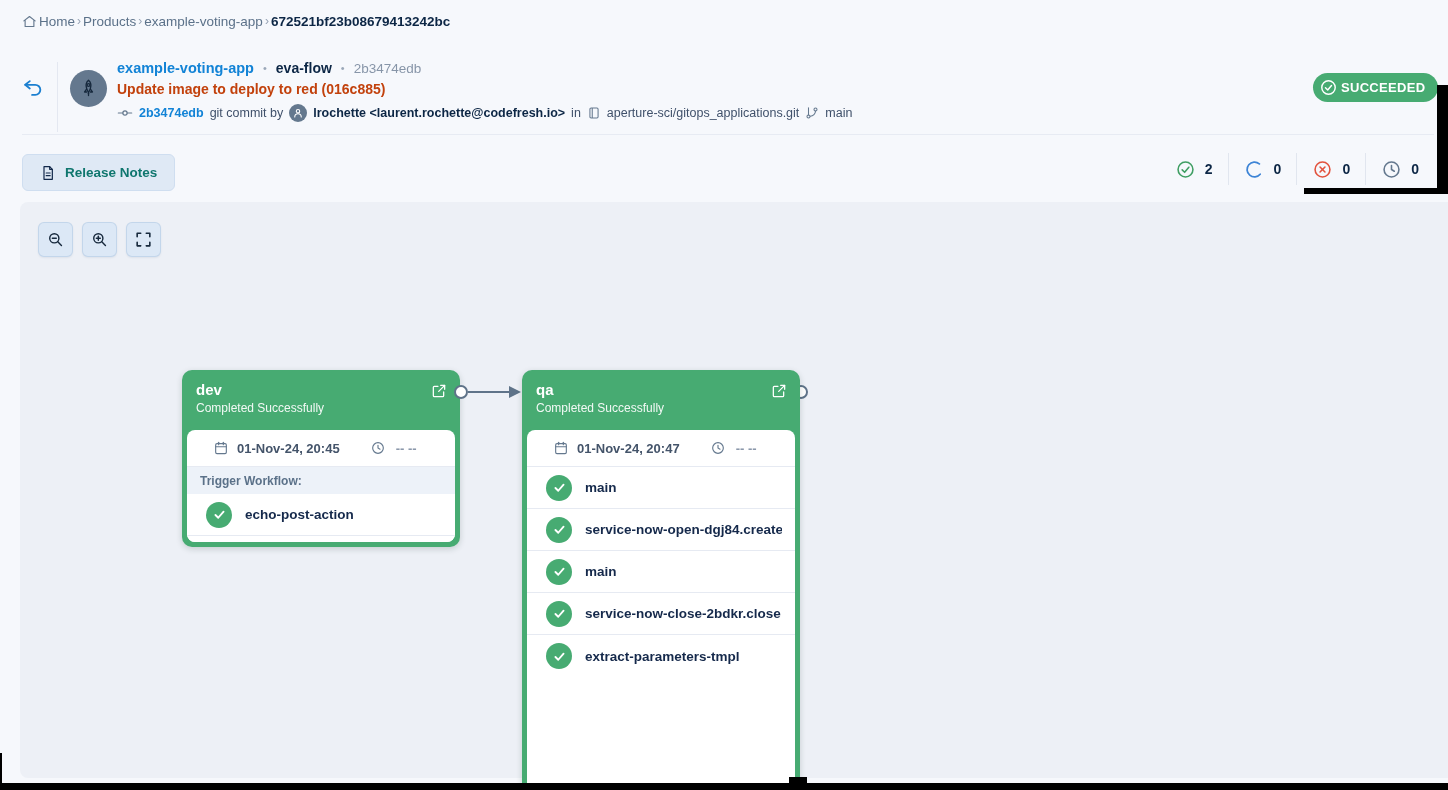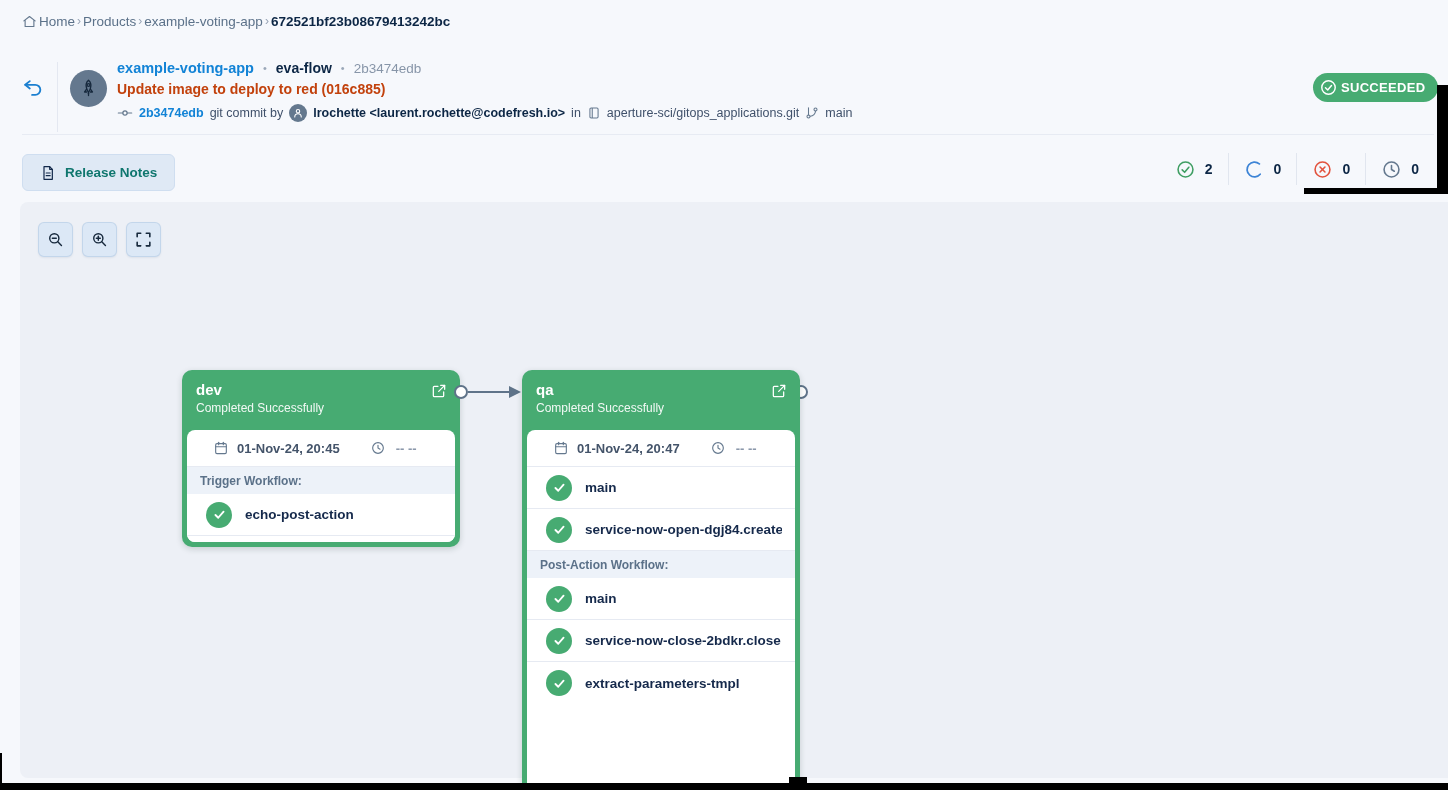--- a/index.html
+++ b/index.html
@@ -323,21 +323,20 @@
       <span class="step-name">main</span>
     </div>
     <div class="step-row">
       <span class="step-check">
           <svg width="15" height="15" viewBox="0 0 24 24" fill="none" stroke="#fff" stroke-width="3" stroke-linecap="round" stroke-linejoin="round">
             <path d="M5.5 12.8 L10 17.2 L18.5 7.5"></path>
           </svg>
         </span>
       <span class="step-name">service-now-open-dgj84.create…</span>
     </div>
-    <div class="sec-label">Post-Action Workflow:</div>
     <div class="step-row">
       <span class="step-check">
           <svg width="15" height="15" viewBox="0 0 24 24" fill="none" stroke="#fff" stroke-width="3" stroke-linecap="round" stroke-linejoin="round">
             <path d="M5.5 12.8 L10 17.2 L18.5 7.5"></path>
           </svg>
         </span>
       <span class="step-name">main</span>
     </div>
     <div class="step-row">
       <span class="step-check">

